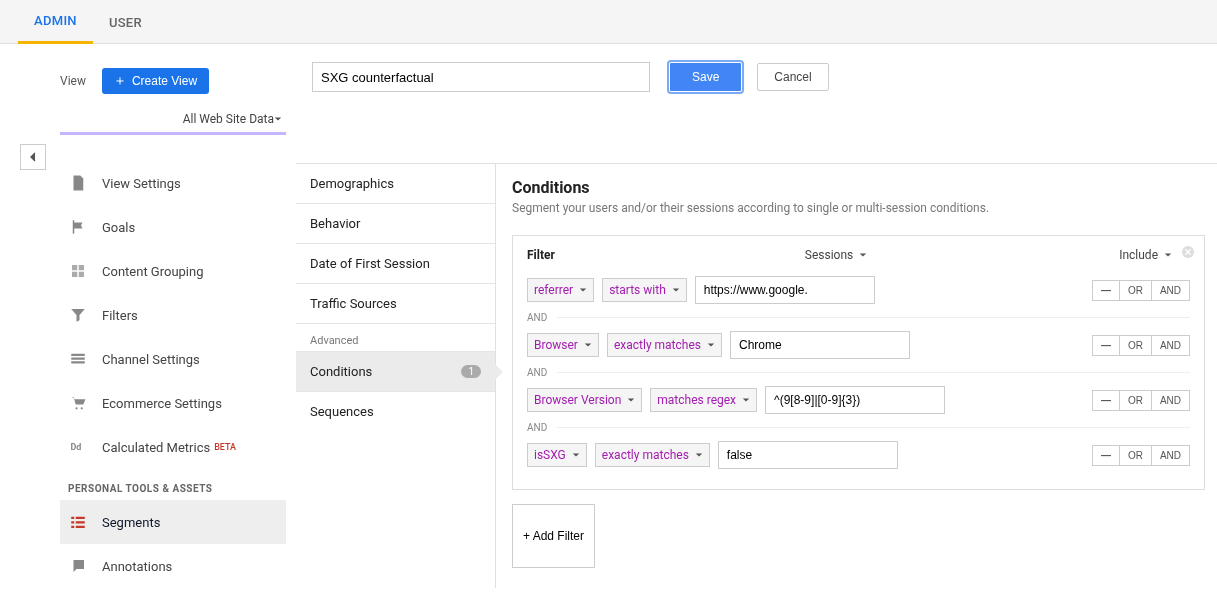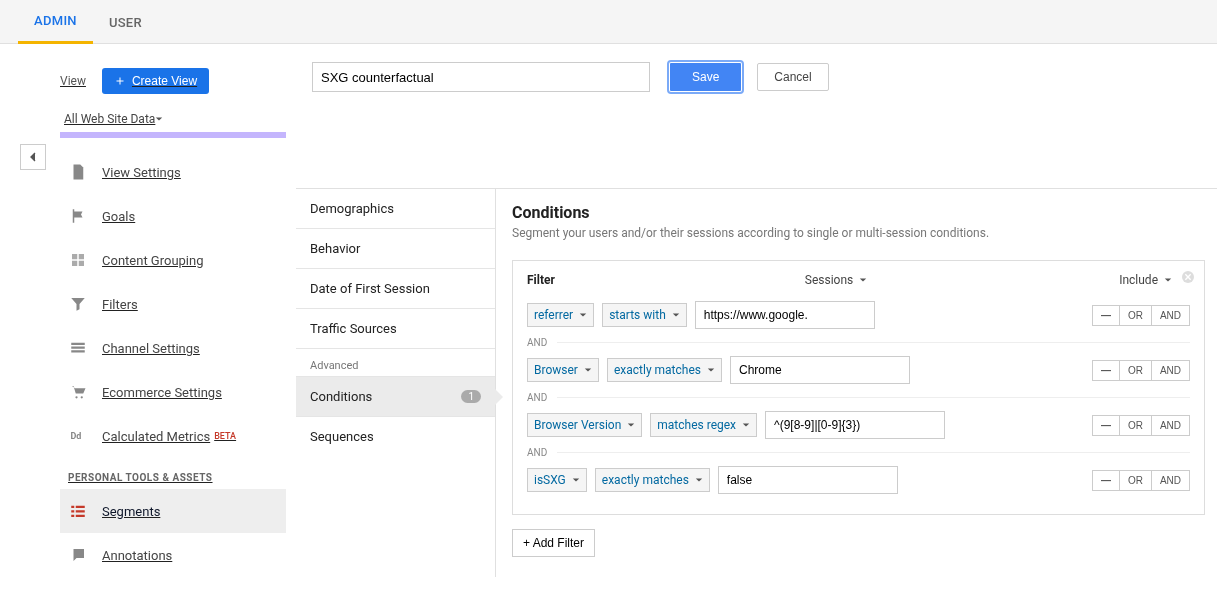--- a/index.html
+++ b/index.html
@@ -4,26 +4,26 @@
 <style>
   * { box-sizing: border-box; margin: 0; padding: 0; }
   body { font-family: Roboto, "Helvetica Neue", Arial, sans-serif; font-size: 13px; color: #222; background: #fff; width: 1217px; }
   .topbar { height: 44px; border-bottom: 1px solid #e0e0e0; background: #f5f5f5; display: flex; align-items: flex-start; padding-left: 18px; }
   .tab { height: 44px; display: flex; align-items: center; padding: 0 16px; font-size: 13px; font-weight: 500; color: #666; cursor: pointer; letter-spacing: 0.3px; }
   .tab.active { color: #1a73e8; border-bottom: 3px solid #f4b400; margin-bottom: -1px; }
   .main { display: flex; }
   .backcol { width: 46px; padding-top: 100px; display: flex; justify-content: flex-end; }
   .backbtn { width: 26px; height: 26px; border: 1px solid #ccc; display: flex; align-items: center; justify-content: center; background: #fff; cursor: pointer; }
   .backbtn svg { width: 16px; height: 16px; }
-  .sidebar { width: 250px; padding: 24px 10px 0 14px; text-decoration: underline; }
+  .sidebar { width: 250px; padding: 24px 10px 0 14px; }
   .viewrow { display: flex; align-items: center; margin-bottom: 12px; }
   .viewlbl { font-size: 12px; color: #555; margin-right: 16px; }
   .createbtn { background: #1a73e8; color: #fff; border: none; border-radius: 3px; padding: 6px 12px; font-size: 12px; display: flex; align-items: center; cursor: pointer; }
   .createbtn svg { width: 12px; height: 12px; margin-right: 6px; }
-  .dropdown { display: flex; align-items: center; justify-content: flex-start; padding: 6px 4px; border-bottom: 6px solid #c4b5fd; font-size: 12px; color: #444; cursor: pointer; margin-bottom: 12px; }
+  .dropdown { display: flex; align-items: center; justify-content: flex-end; padding: 6px 4px; border-bottom: 3px solid #c4b5fd; font-size: 12px; color: #444; cursor: pointer; margin-bottom: 26px; }
   .navitem { display: flex; align-items: center; padding: 12px 8px; cursor: pointer; font-size: 13px; color: #444; }
   .navitem.active { background: #eee; color: #0f172a; }
   .navitem .icon { width: 20px; height: 20px; margin-right: 14px; display:flex; align-items:center; justify-content:center; color:#888; }
   .navitem.active .icon { color:#c53929; }
   .sectionhdr { font-size: 10px; font-weight: 700; color: #666; letter-spacing: 0.5px; padding: 14px 8px 6px; }
   .beta { color: #c53929; font-size: 9px; margin-left: 4px; font-weight:500; }
   .catcol { width: 200px; border-left: 1px solid #e0e0e0; border-right: 1px solid #e0e0e0; padding-top: 90px; }
   .catitem { padding: 12px 14px; font-size: 13px; border-top: 1px solid #e5e5e5; cursor: pointer; position: relative; display:flex; align-items:center; justify-content:space-between; }
   .catitem.first { border-top: none; }
   .catitem.selected { background: #ebebeb; }
@@ -34,33 +34,33 @@
   .ctrlrow { display: flex; align-items: center; margin-bottom: 18px; }
   .nameinput { width: 338px; height: 30px; border: 1px solid #ccc; padding: 0 8px; font-size: 13px; margin-right: 20px; }
   .savebtn { background:#4285f4; color:#fff; border:none; padding:7px 22px; font-size:12px; border-radius:1px; cursor:pointer; margin-right:16px; outline:2px solid #7baaf7; outline-offset:1px; }
   .cancelbtn { background:#fff; border:1px solid #ccc; padding:6px 16px; font-size:12px; border-radius:2px; cursor:pointer; color:#444; }
   .h1 { font-size:16px; font-weight:700; margin-bottom:4px; }
   .subt { font-size:12px; color:#777; margin-bottom:20px; }
   .filtercard { border:1px solid #ddd; padding:12px 14px 14px; position:relative; margin-bottom:14px; }
   .closex { position:absolute; top:8px; right:8px; width:16px; height:16px; color:#bbb; cursor:pointer; }
   .filterhdr { display:flex; align-items:center; margin-bottom:14px;justify-content:space-between; }
   .filterhdr .lbl { font-weight:700; font-size:12px; margin-right:16px; }
-  .pill { border:1px solid #ccc; background:#f5f5f5; padding:4px 6px; font-size:12px; display:inline-flex; align-items:center; cursor:pointer; color:#0369a1; }
+  .pill { border:1px solid #ccc; background:#f5f5f5; padding:4px 6px; font-size:12px; display:inline-flex; align-items:center; cursor:pointer; color:#a21caf; }
   .pill .caret { margin-left:6px; }
   .plain { background:none; border:none; display:inline-flex; align-items:center; font-size:12px; cursor:pointer; margin-right:18px; color:#444; }
   .plain .caret { margin-left:6px; }
   .condrow { display:flex; align-items:center; margin-bottom:6px; }
   .condrow .pill { margin-right:8px; }
   .txtinput { border:1px solid #ccc; height:28px; padding:0 8px; font-size:12px; width:180px; }
   .andlabel { font-size:10px; color:#888; display:flex; align-items:center; margin:8px 0; }
   .andlabel .line { flex:1; height:1px; background:#eee; margin-left:10px; }
   .rightops { margin-left:auto; display:flex; }
   .opbtn { border:1px solid #ccc; background:#fff; padding:4px 8px; font-size:10px; color:#555; cursor:pointer; margin-left:-1px; }
   .opbtn.minus { font-weight:700; }
-  .addfilter { border:1px solid #ccc; background:#fff; padding:6px 10px; font-size:12px; cursor:pointer; }
+  .addfilter { border:1px solid #ccc; background:#fff; padding:24px 10px; font-size:12px; cursor:pointer; }
   svg { display:block; }
   .caret svg { width:8px; height:8px; }
 </style>
 </head>
 <body>
 
 <div class="topbar">
   <div class="tab active">ADMIN</div>
   <div class="tab">USER</div>
 </div>

